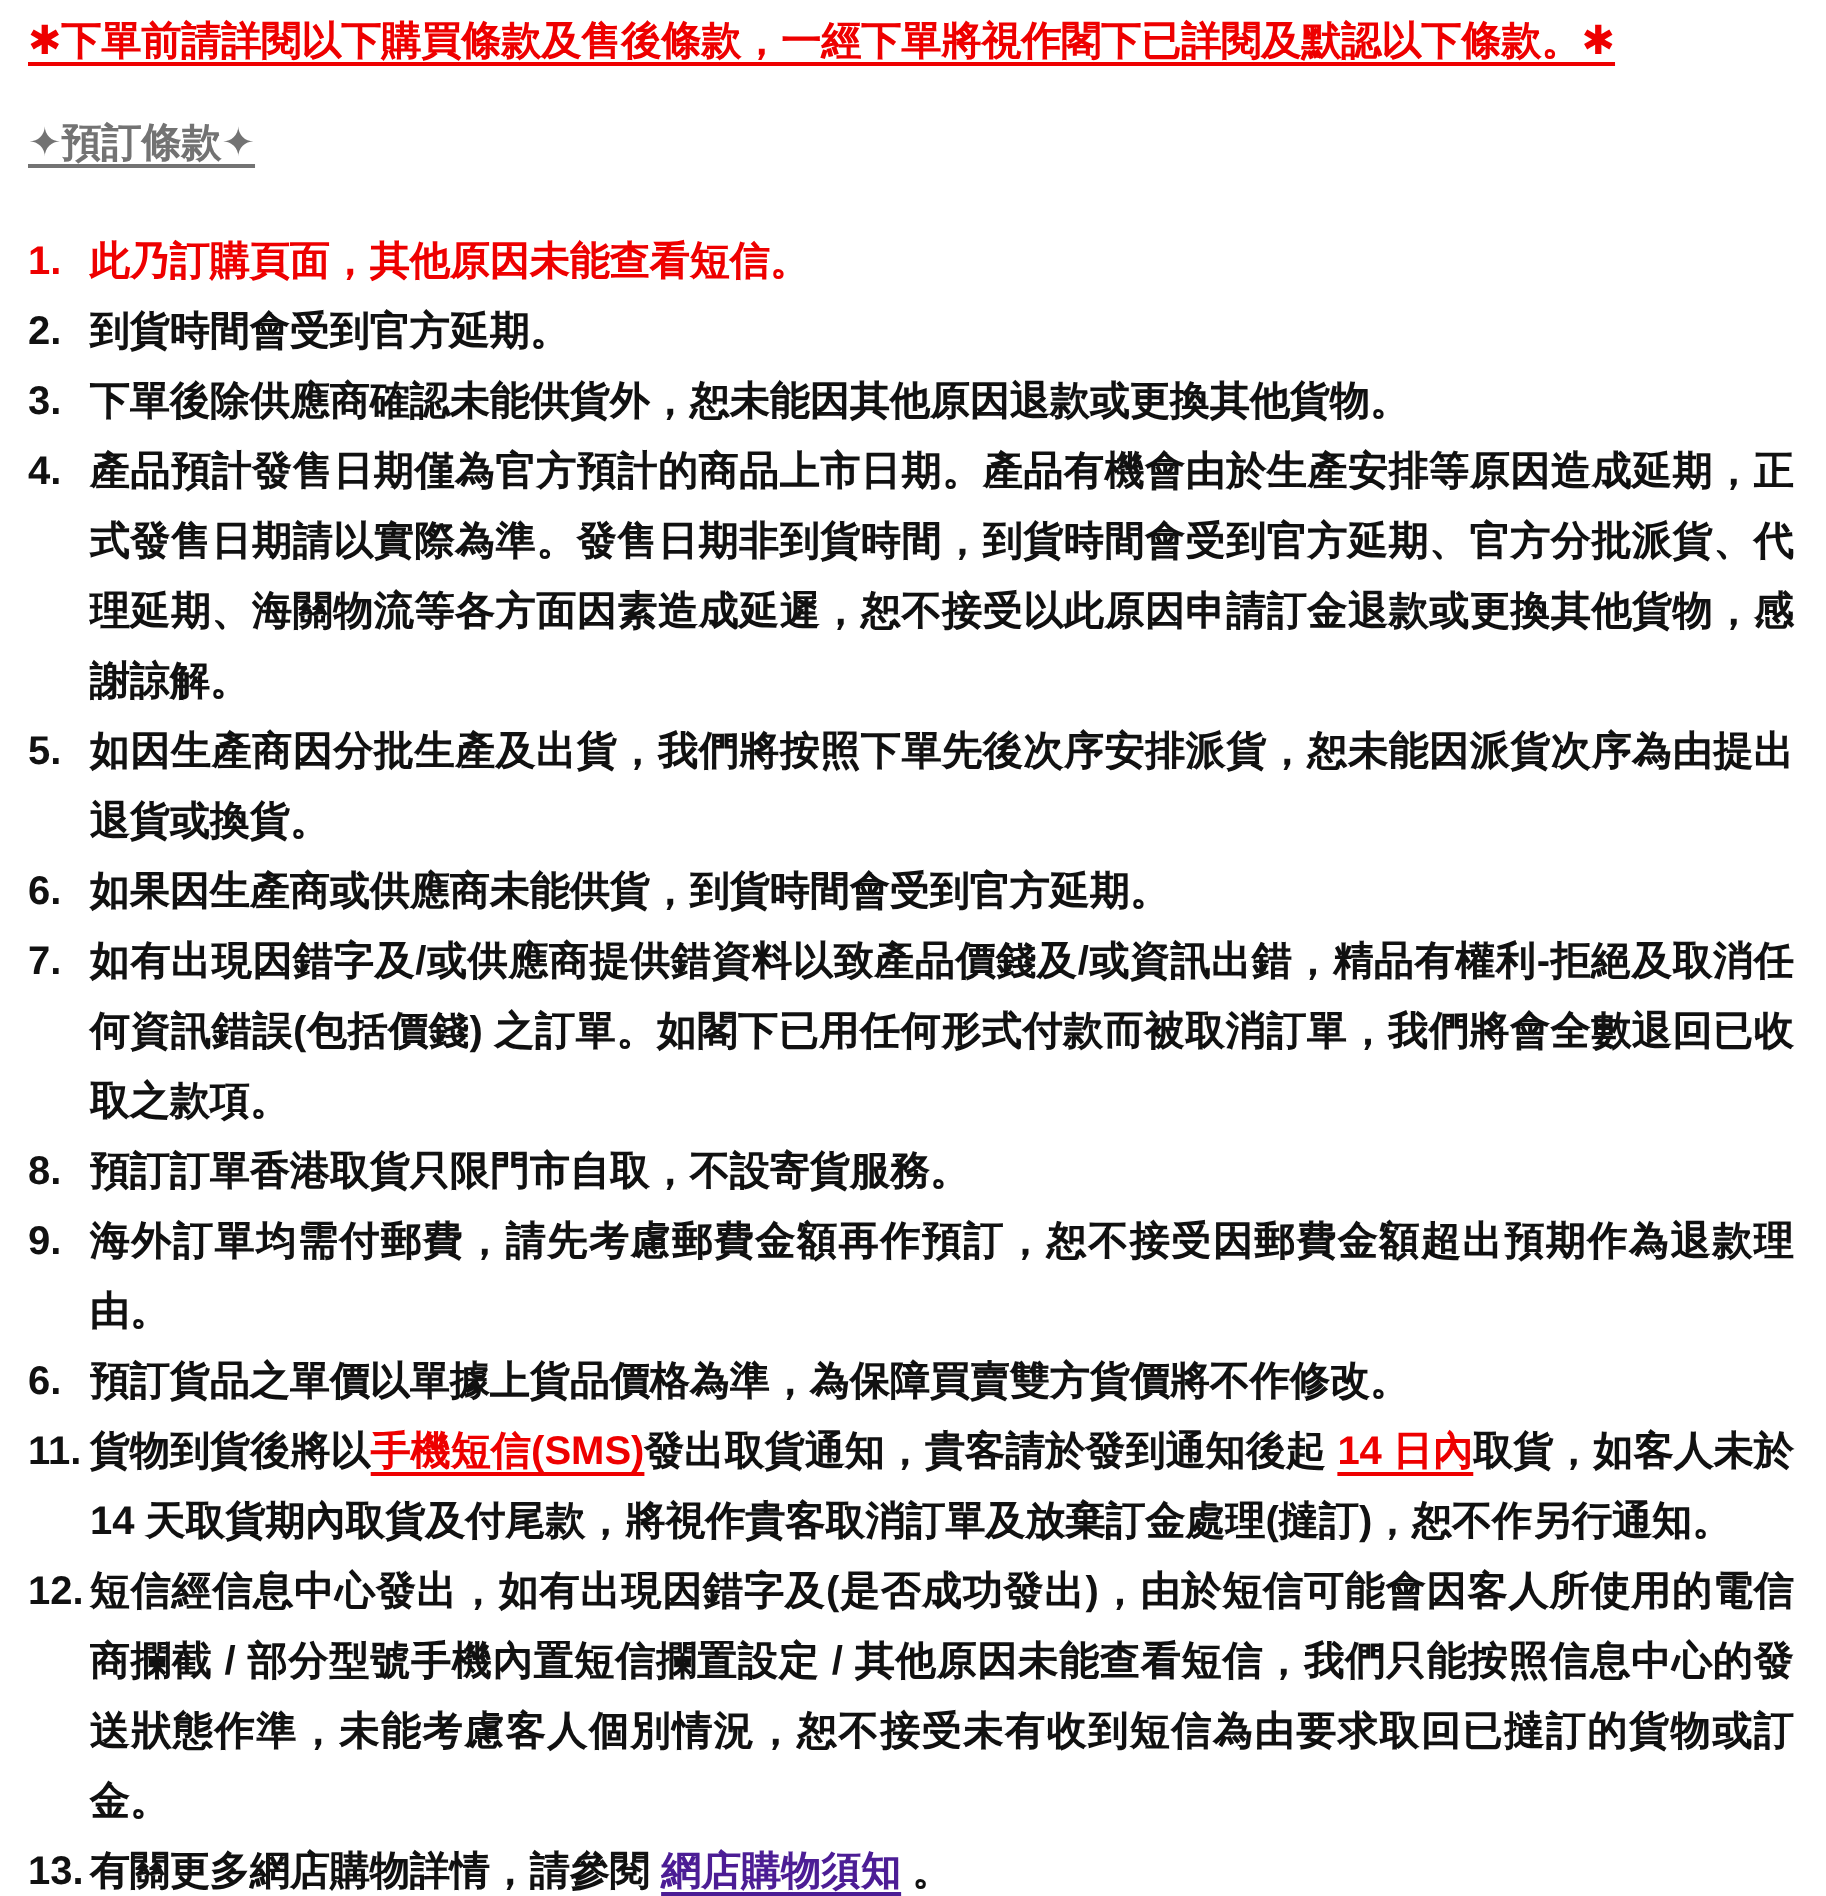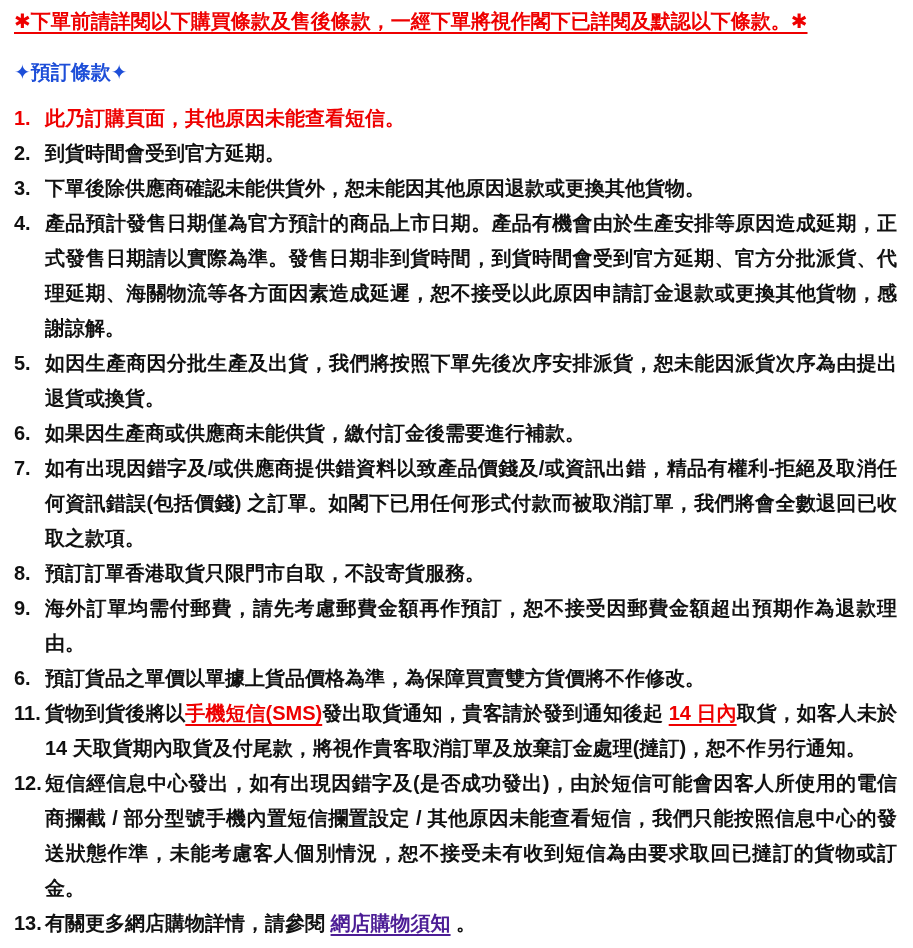--- a/index.html
+++ b/index.html
@@ -18,23 +18,24 @@
     color: #111111;
     letter-spacing: 0;
   }
   .header-notice {
     color: #ee0000;
     text-decoration: underline;
     text-underline-offset: 4px;
     margin: 0 0 16px 0;
   }
   .section-title {
-    color: #1d4ed8;
+    color: #737373;
+    text-decoration: underline;
     text-underline-offset: 4px;
-    margin: 0 0 11px 0;
+    margin: 0 0 24px 0;
   }
   .terms-list {
     margin: 0;
     padding: 0;
   }
   .term {
     display: flex;
     align-items: flex-start;
   }
   .term .num {
@@ -87,21 +88,21 @@
       <div class="term">
         <span class="num">4.</span>
         <div class="body"><span class="seg-normal">產品預計發售日期僅為官方預計的商品上市日期。產品有機會由於生產安排等原因造成延期，正式發售日期請以實際為準。發售日期非到貨時間，到貨時間會受到官方延期、官方分批派貨、代理延期、海關物流等各方面因素造成延遲，恕不接受以此原因申請訂金退款或更換其他貨物，感謝諒解。</span></div>
       </div>
       <div class="term">
         <span class="num">5.</span>
         <div class="body"><span class="seg-normal">如因生產商因分批生產及出貨，我們將按照下單先後次序安排派貨，恕未能因派貨次序為由提出退貨或換貨。</span></div>
       </div>
       <div class="term">
         <span class="num">6.</span>
-        <div class="body"><span class="seg-normal">如果因生產商或供應商未能供貨，繳付訂金後需要進行補款。</span></div>
+        <div class="body"><span class="seg-normal">如果因生產商或供應商未能供貨，到貨時間會受到官方延期。</span></div>
       </div>
       <div class="term">
         <span class="num">7.</span>
         <div class="body"><span class="seg-normal">如有出現因錯字及/或供應商提供錯資料以致產品價錢及/或資訊出錯，精品有權利-拒絕及取消任何資訊錯誤(包括價錢) 之訂單。如閣下已用任何形式付款而被取消訂單，我們將會全數退回已收取之款項。</span></div>
       </div>
       <div class="term">
         <span class="num">8.</span>
         <div class="body"><span class="seg-normal">預訂訂單香港取貨只限門市自取，不設寄貨服務。</span></div>
       </div>
       <div class="term">

